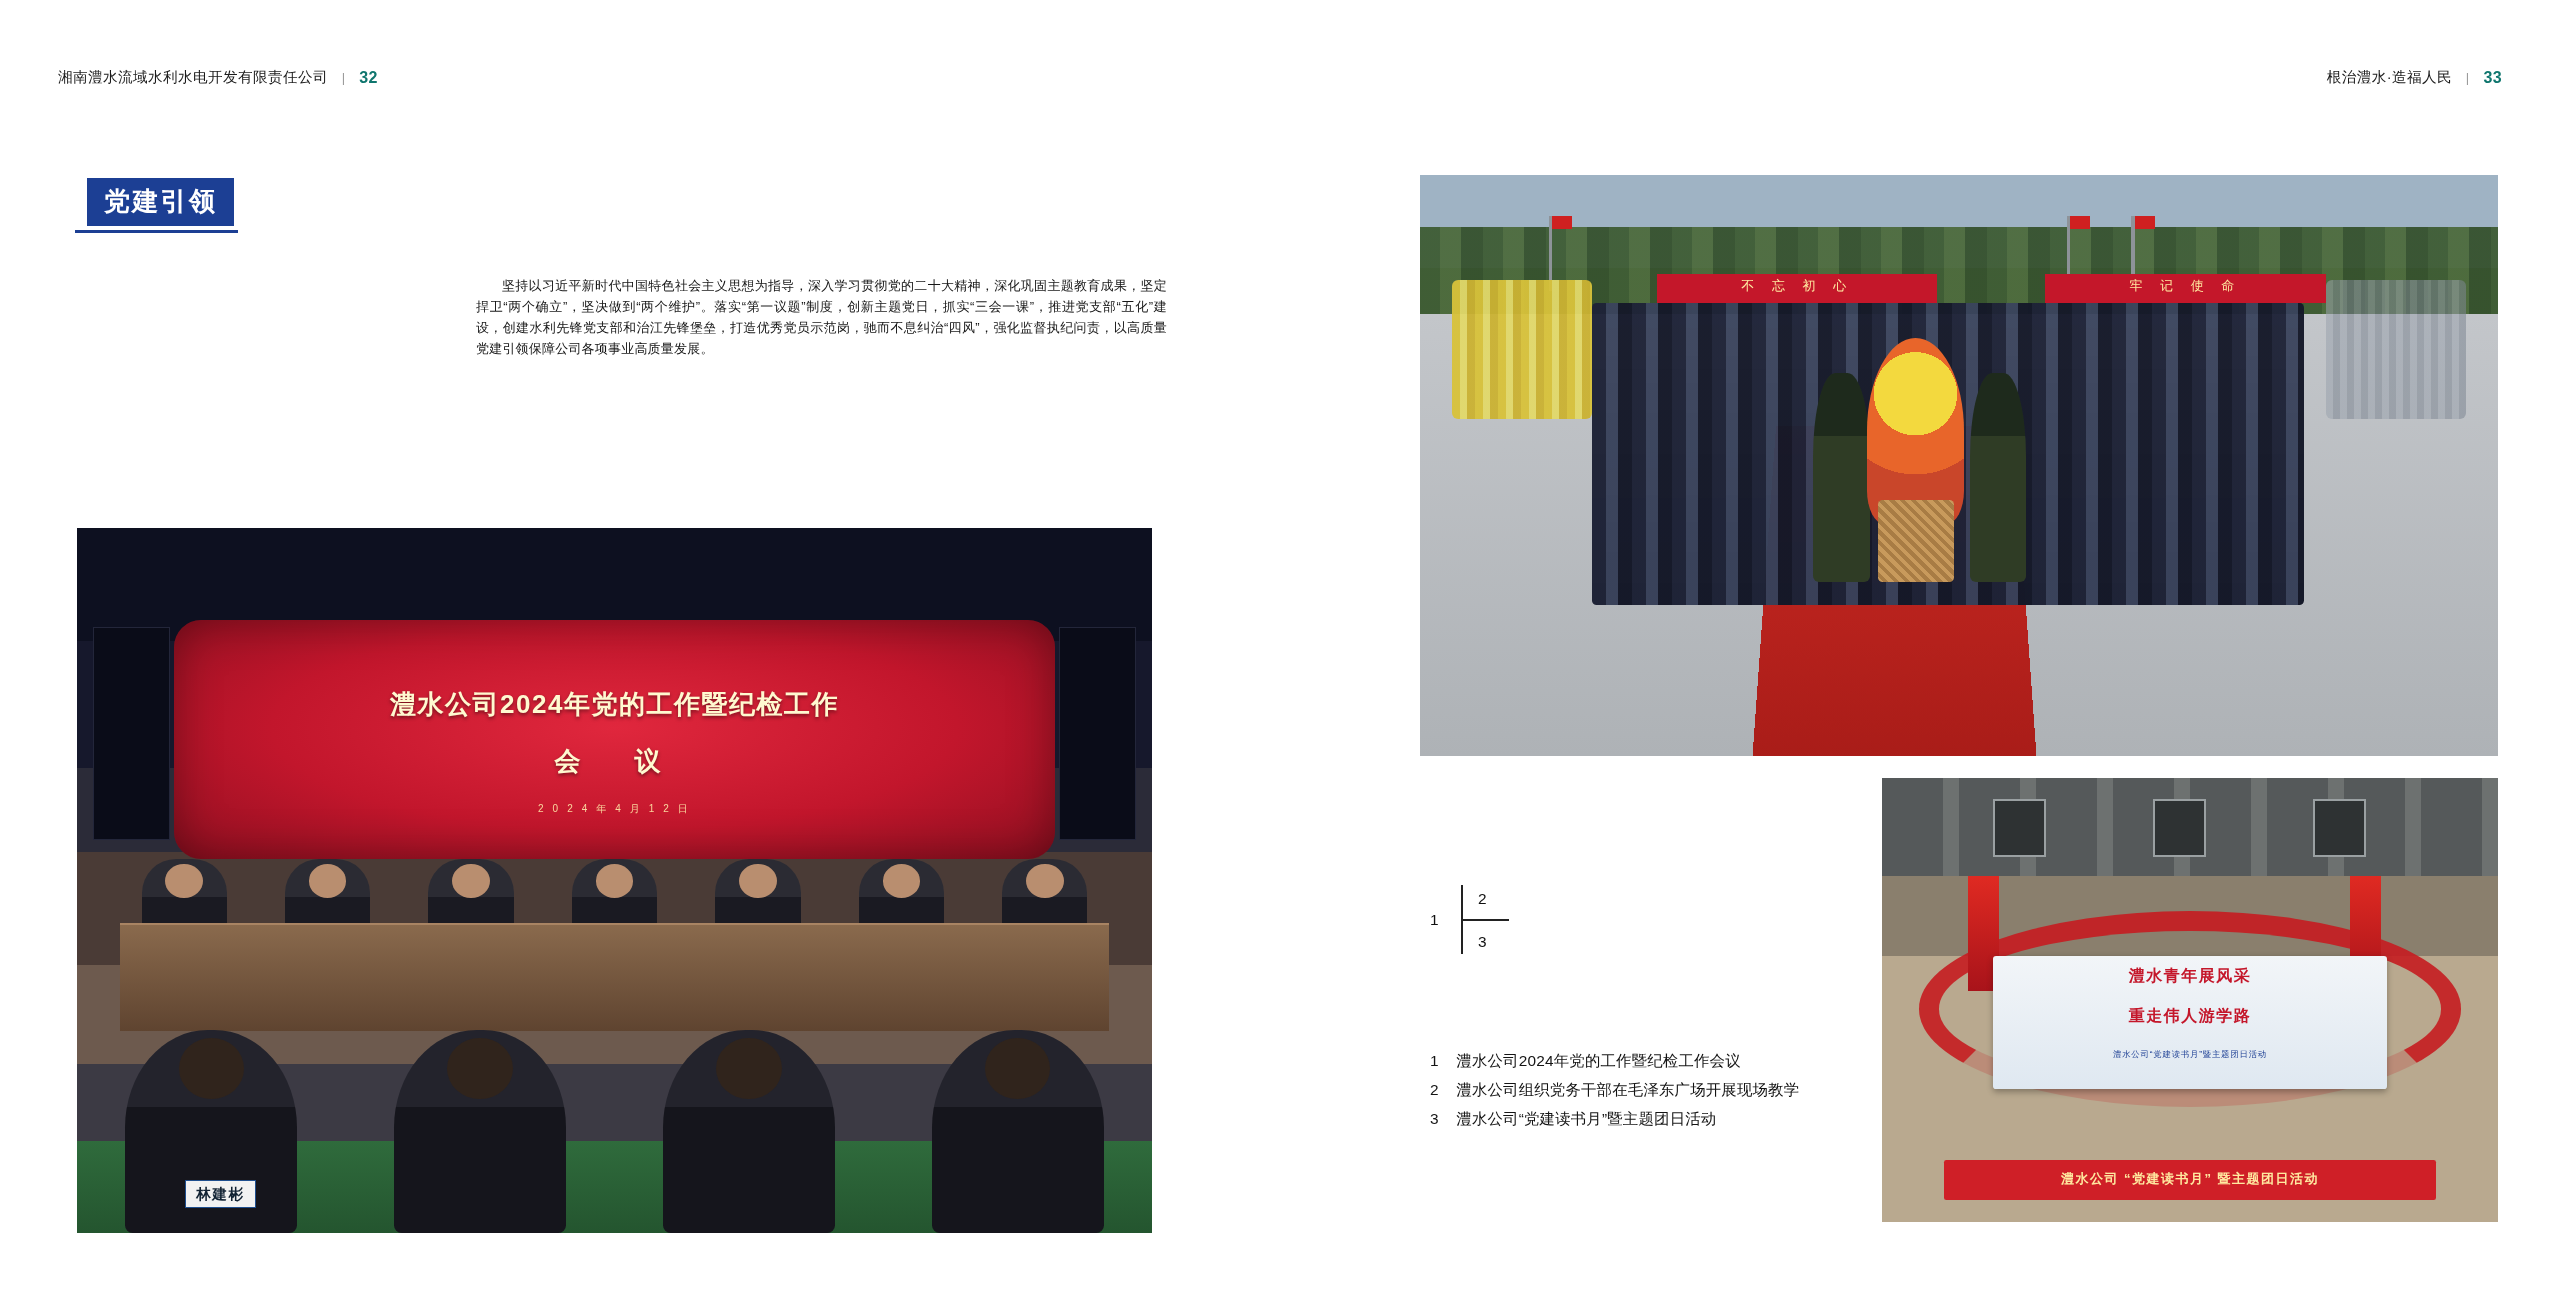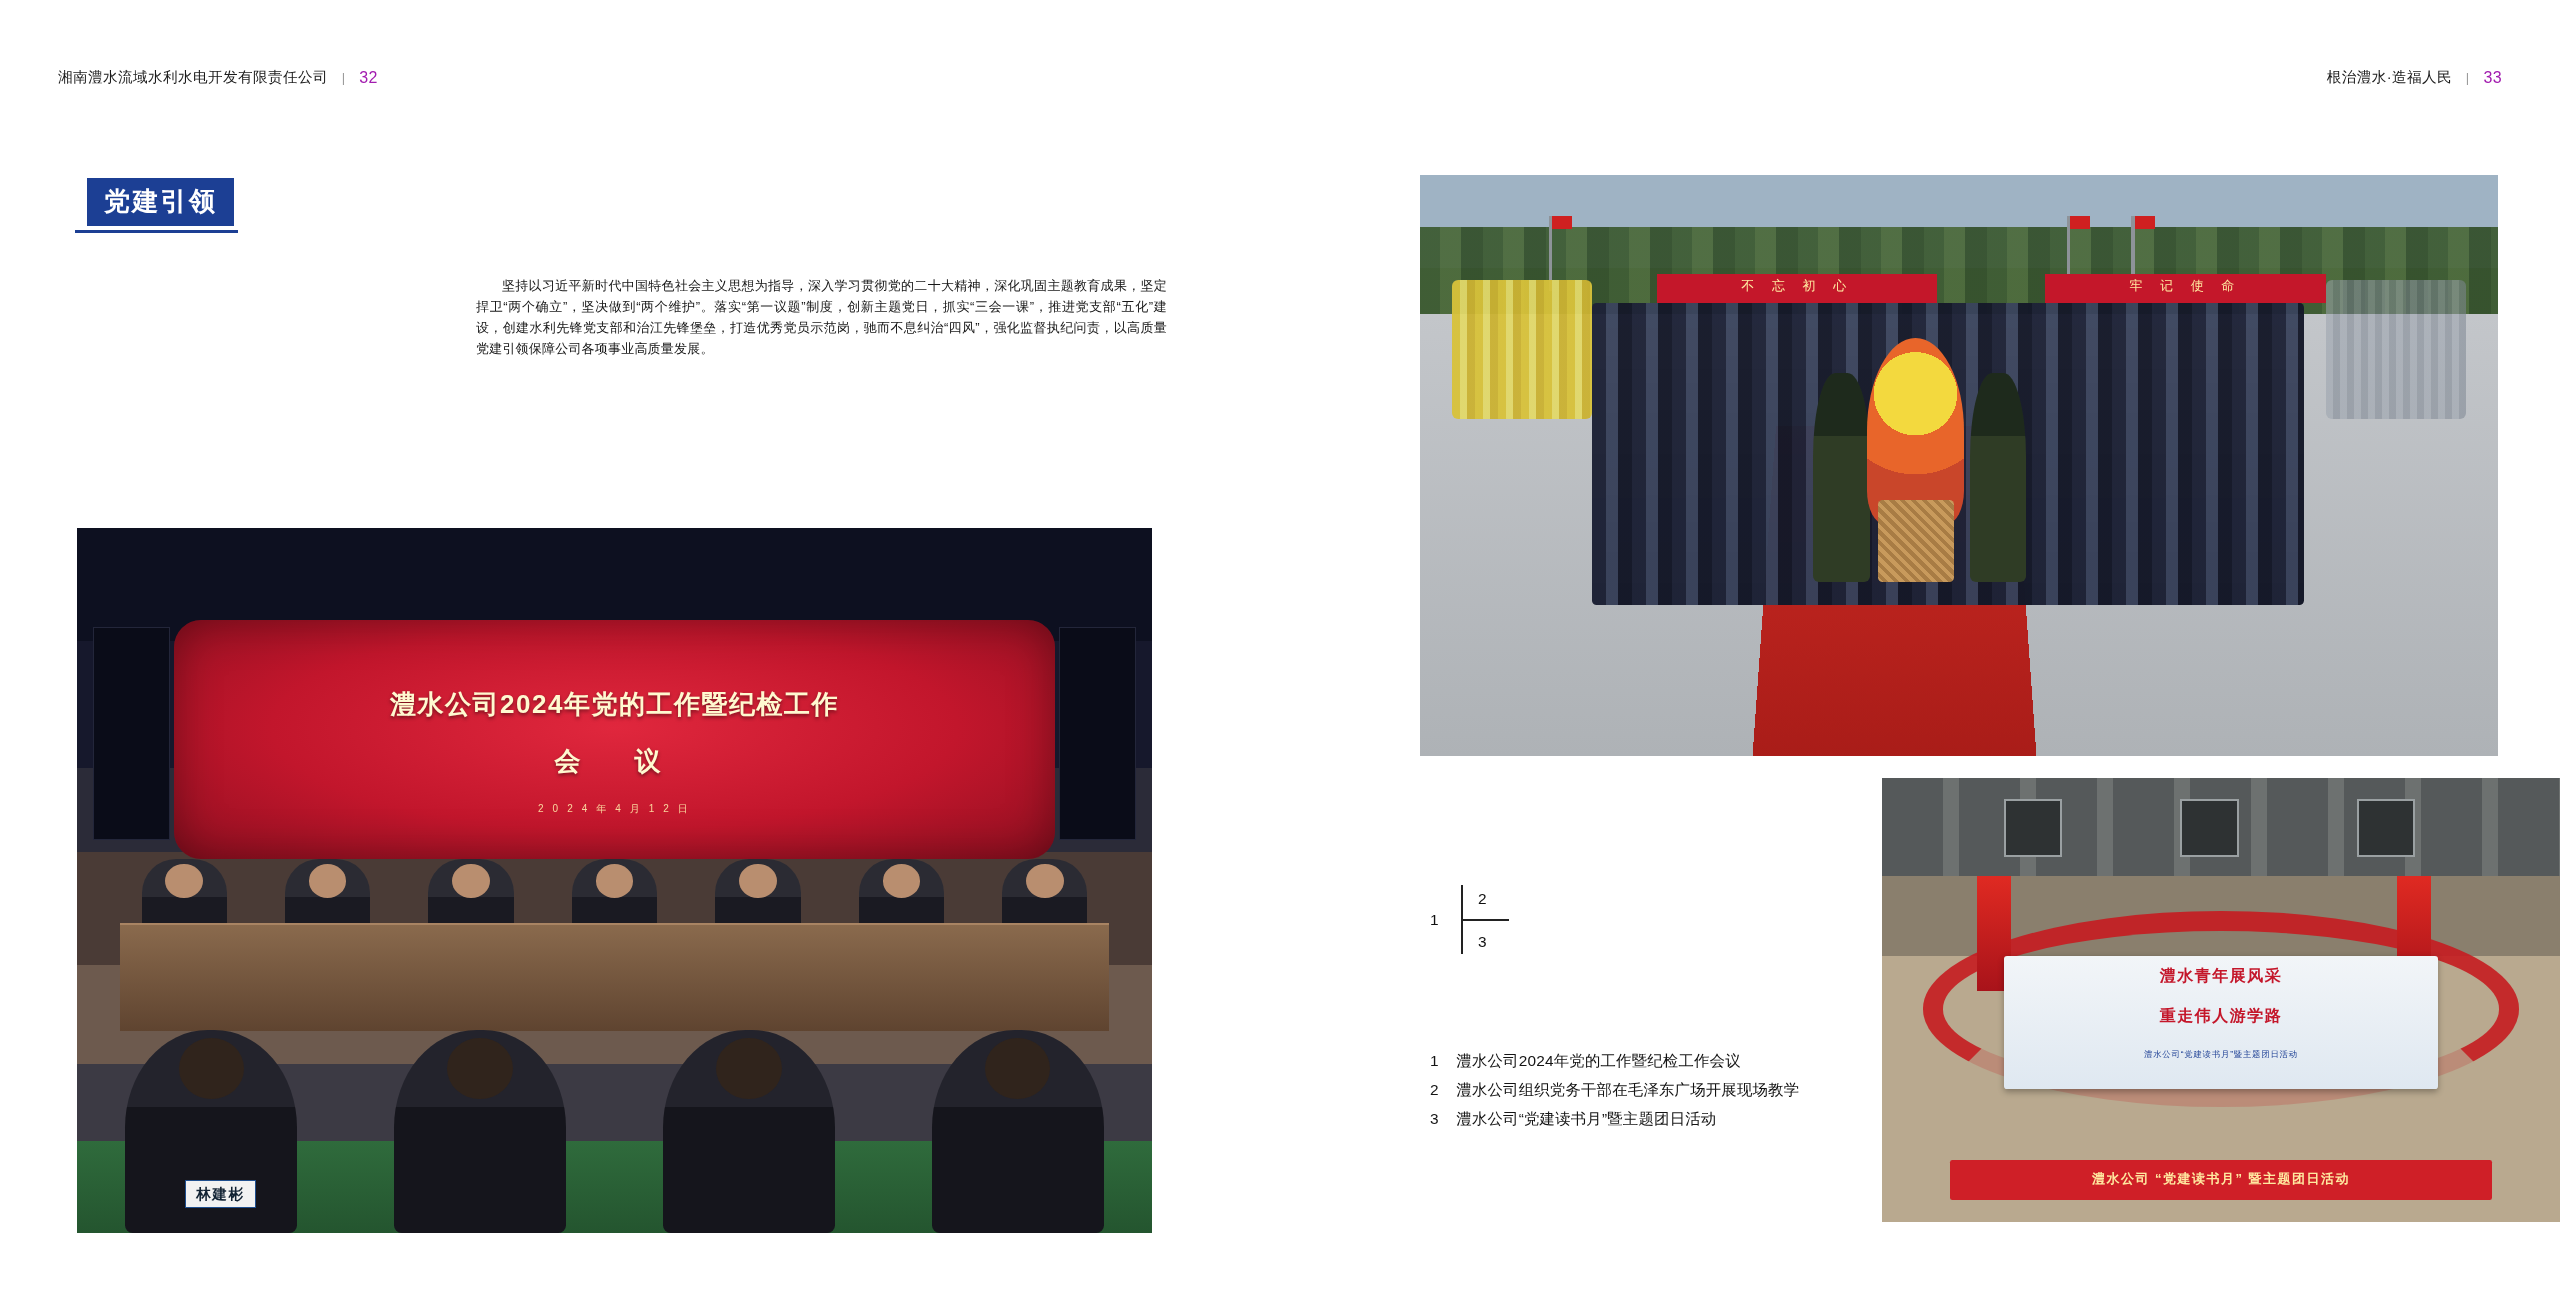--- a/index.html
+++ b/index.html
@@ -28,23 +28,23 @@
     white-space: nowrap;
   }
   .runhead.left  { left: 58px; }
   .runhead.right { right: 74px; }
   .runhead .sep {
     color: #9a9a9a;
     font-size: 13px;
     padding: 0 3.1px;
   }
   .runhead .pageno {
-    font-weight: normal;
+    font-weight: bold;
     font-size: 16px;
-    color: #a21caf;
+    color: #0f766e;
   }
 
   
   .section-badge {
     position: absolute;
     left: 87px;
     top: 178px;
     background: #1c3f94;
     color: #ffffff;
     font-size: 26px;
@@ -334,21 +334,21 @@
     position: absolute;
     left: 3.1px; top: 0;
     width: 20px; height: 13px;
     background: #cf2020;
   }
 
   
   #photo-youth {
     left: 1882px;
     top: 778px;
-    width: 678px;
+    width: 616px;
     height: 444px;
     background: linear-gradient(#6b6f6c 0 22%, #8a7f6d 22% 40%, #b9a98f 40% 100%);
   }
   #photo-youth .wallrow {
     position: absolute;
     left: 0; top: 0;
     width: 100%; height: 22%;
     background: repeating-linear-gradient(90deg, #55595a 0 61px, #6d7170 61px 77px);
   }
   #photo-youth .wallrow .win {

